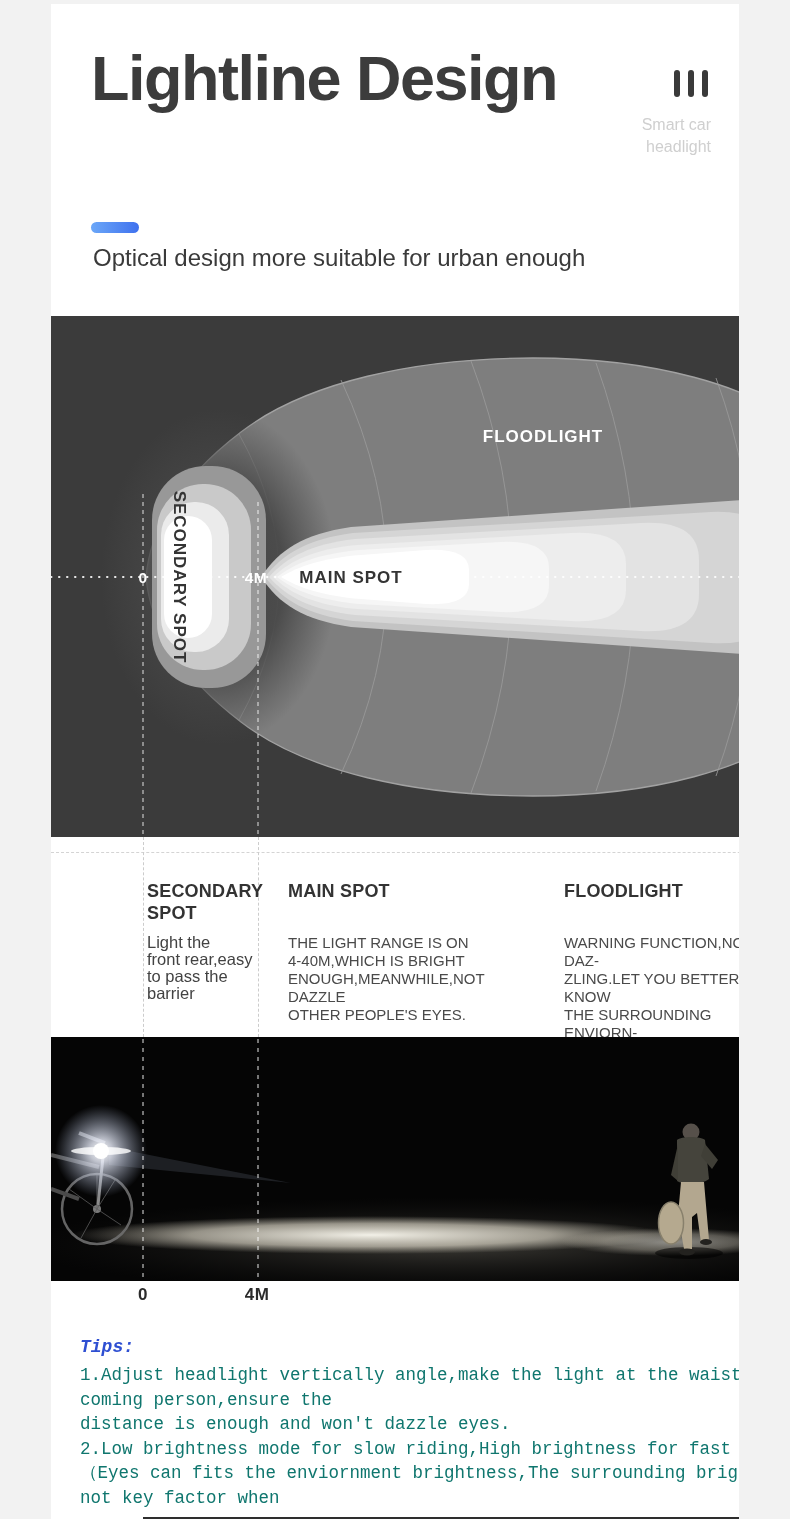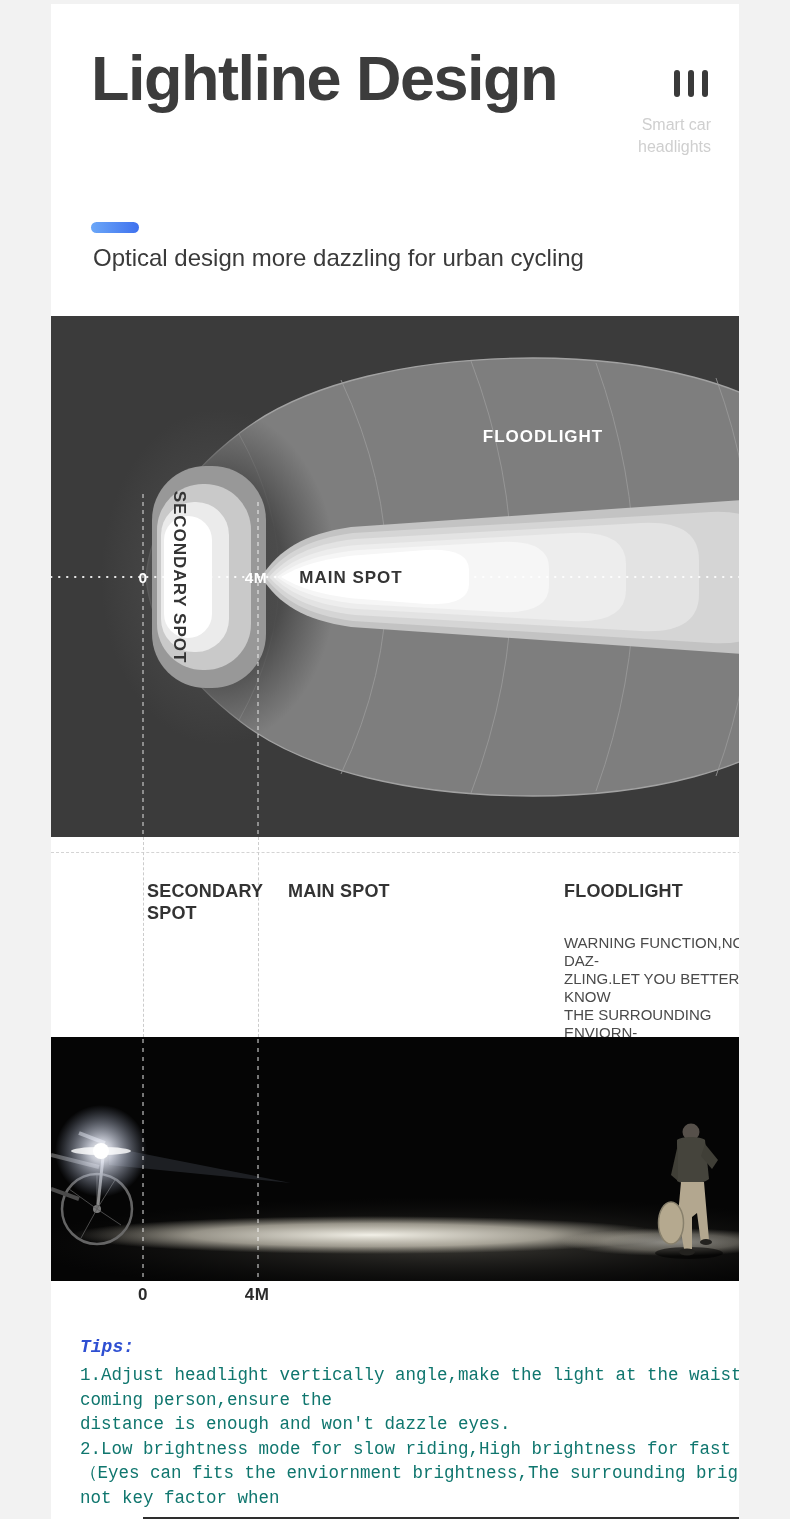--- a/index.html
+++ b/index.html
@@ -85,25 +85,25 @@
   </div>
 
   <div class="bars">
       <i></i>
       <i></i>
       <i></i>
     </div>
 
   <div class="brand">
     <div>Smart car</div>
-    <div>headlights</div>
+    <div>headlight</div>
   </div>
 
   <div class="accent-dash"></div>
-  <div class="subtitle">Optical design more dazzling for urban cycling</div>
+  <div class="subtitle">Optical design more suitable for urban enough</div>
 
   <svg class="diagram" viewBox="0 0 790 521">
     <defs>
       <radialGradient id="tipDark" cx="50%" cy="50%" r="50%">
         <stop offset="0%" stop-color="#434343" stop-opacity="1"></stop>
         <stop offset="55%" stop-color="#464646" stop-opacity=".9"></stop>
         <stop offset="100%" stop-color="#484848" stop-opacity="0"></stop>
       </radialGradient>
     </defs>
 
@@ -155,23 +155,31 @@
     <text x="728" y="267" text-anchor="middle" class="dg-marker-dark">25M</text>
   </svg>
 
   <div class="dotline-h"></div>
   <div class="dashline-v v1"></div>
   <div class="dashline-v v2"></div>
   <div class="dashline-v v3"></div>
 
   <div class="col col-1">
     <div class="col-heading">SECONDARY SPOT</div>
+    <div class="col-body">Light the
+front rear,easy
+to pass the
+barrier</div>
   </div>
   <div class="col col-2">
     <div class="col-heading">MAIN SPOT</div>
+    <div class="col-body">THE LIGHT RANGE IS ON
+4-40M,WHICH IS BRIGHT
+ENOUGH,MEANWHILE,NOT DAZZLE
+OTHER PEOPLE'S EYES.</div>
   </div>
   <div class="col col-3">
     <div class="col-heading">FLOODLIGHT</div>
     <div class="col-body">WARNING FUNCTION,NO DAZ-
 ZLING.LET YOU BETTER KNOW
 THE SURROUNDING ENVIORN-
 MENT.</div>
   </div>
 
   <svg class="photo" viewBox="0 0 790 244">

